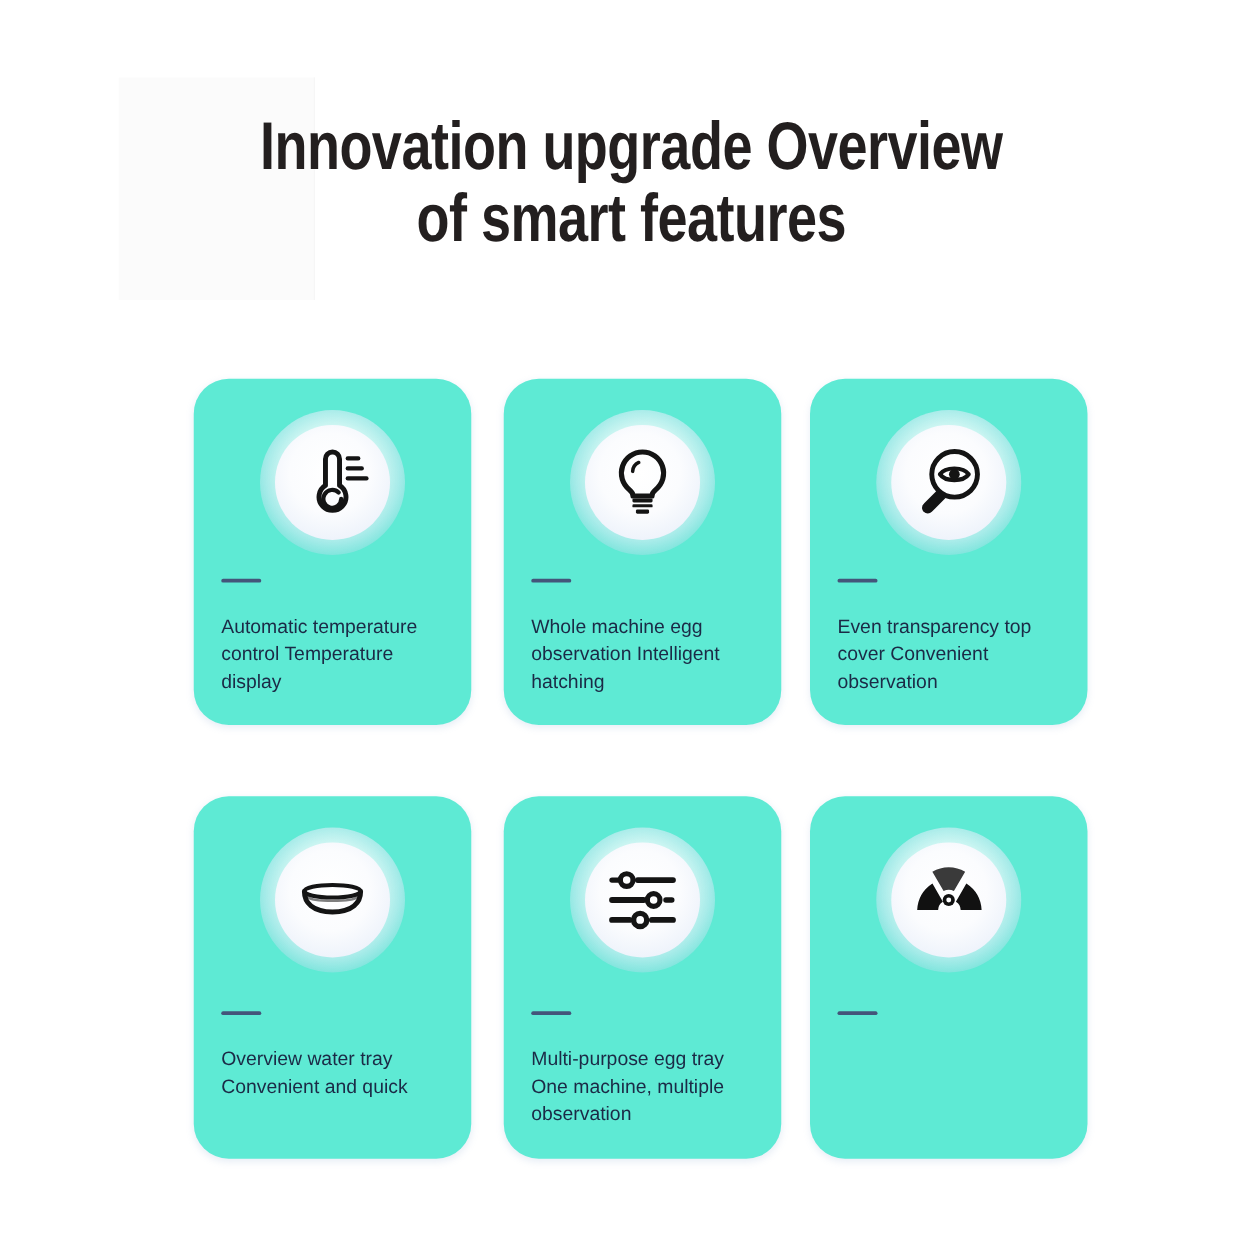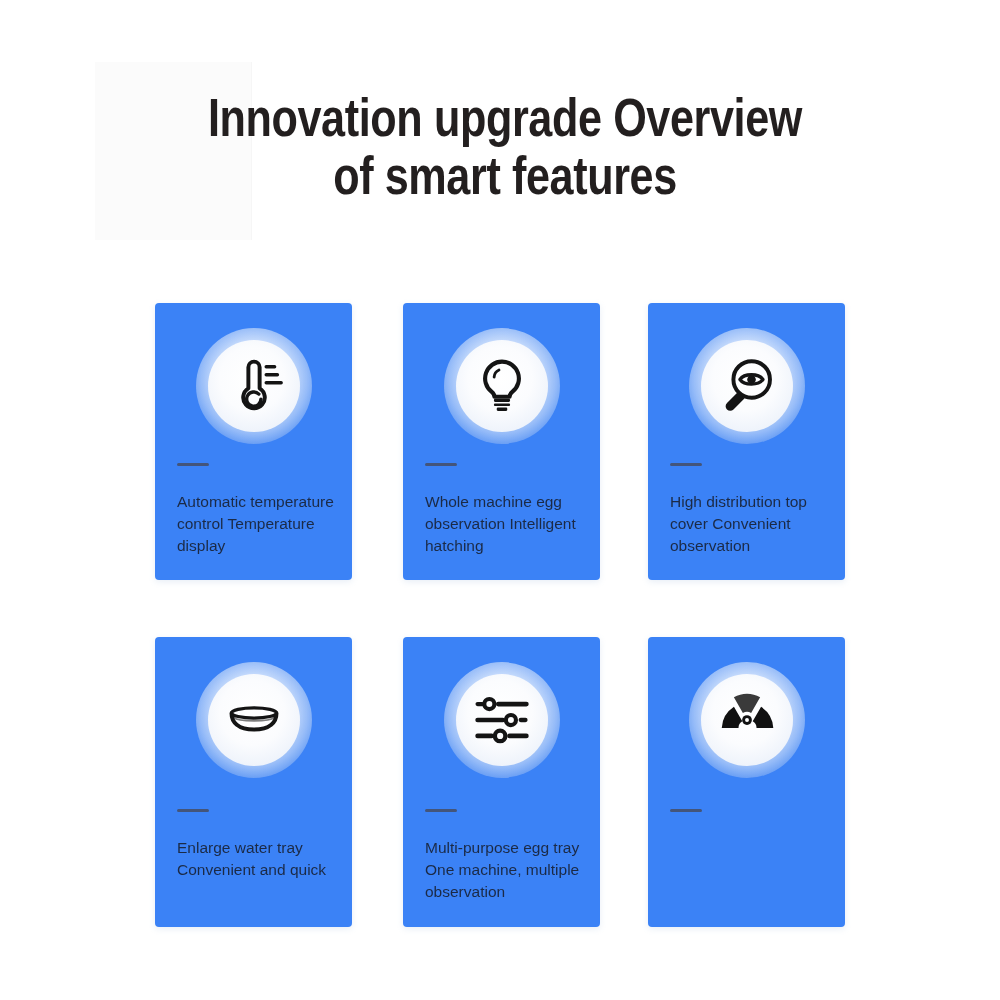--- a/index.html
+++ b/index.html
@@ -50,23 +50,23 @@
   .grid {
     position: absolute;
     left: 155px;
     top: 303px;
     width: 692px;
     height: 624px;
   }
 
   .card {
     position: absolute;
-    width: 197px;
-    background: #3b82f6;
-    border-radius: 4px;
+    width: 222px;
+    background: #5eead4;
+    border-radius: 28px;
     box-shadow: 0 2px 6px rgba(130,160,205,0.18);
   }
 
   .card.r0 { top: 0px;   height: 277px; }
   .card.r1 { top: 334px; height: 290px; }
 
   .card.c0 { left: 0px; }
   .card.c1 { left: 248px; }
   .card.c2 { left: 493px; }
 
@@ -193,35 +193,35 @@
         <div class="icon-glow"></div>
         <div class="icon-disc"></div>
         <svg class="icon-svg" viewBox="0 0 64 64">
           <circle cx="37" cy="25" r="19.5" fill="none" stroke="#141414" stroke-width="4.2"></circle>
           <path d="M23.2 39.2 L11.5 51 a3.6 3.6 0 0 0 0 5.2 a3.6 3.6 0 0 0 5.2 0 L28.4 44.4" fill="#141414" stroke="#141414" stroke-width="2.4" stroke-linejoin="round"></path>
           <path d="M24.5 25 c4.5 -6.6 20 -6.6 24.5 0 c-4.5 6.6 -20 6.6 -24.5 0 Z" fill="none" stroke="#141414" stroke-width="3.6" stroke-linejoin="round"></path>
           <circle cx="36.8" cy="25" r="4.6" fill="#141414"></circle>
         </svg>
       </div>
       <div class="divider"></div>
-      <div class="card-text">High distribution top cover Convenient observation</div>
+      <div class="card-text">Even transparency top cover Convenient observation</div>
     </div>
 
     <div class="card r1 c0">
       <div class="icon-wrap">
         <div class="icon-glow"></div>
         <div class="icon-disc"></div>
         <svg class="icon-svg" viewBox="0 0 64 64">
           <ellipse cx="32" cy="24.5" rx="24" ry="5.4" fill="none" stroke="#141414" stroke-width="3.4"></ellipse>
           <path d="M8 24.8 c0 9.5 7 17.4 24 17.4 s24 -7.9 24 -17.4" fill="none" stroke="#141414" stroke-width="4.2" stroke-linecap="round"></path>
           <path d="M10.6 29.4 c2 2 10 3.4 21.4 3.4 s19.4 -1.4 21.4 -3.4" fill="none" stroke="#141414" stroke-width="2" stroke-linecap="round" opacity="0.55"></path>
         </svg>
       </div>
       <div class="divider"></div>
-      <div class="card-text">Enlarge water tray Convenient and quick</div>
+      <div class="card-text">Overview water tray Convenient and quick</div>
     </div>
 
     <div class="card r1 c1">
       <div class="icon-wrap">
         <div class="icon-glow"></div>
         <div class="icon-disc"></div>
         <svg class="icon-svg" viewBox="0 0 64 64">
 
           <line x1="6" y1="15" x2="11" y2="15" stroke="#141414" stroke-width="4.6" stroke-linecap="round"></line>
           <circle cx="18.5" cy="15" r="5.4" fill="none" stroke="#141414" stroke-width="4.4"></circle>

